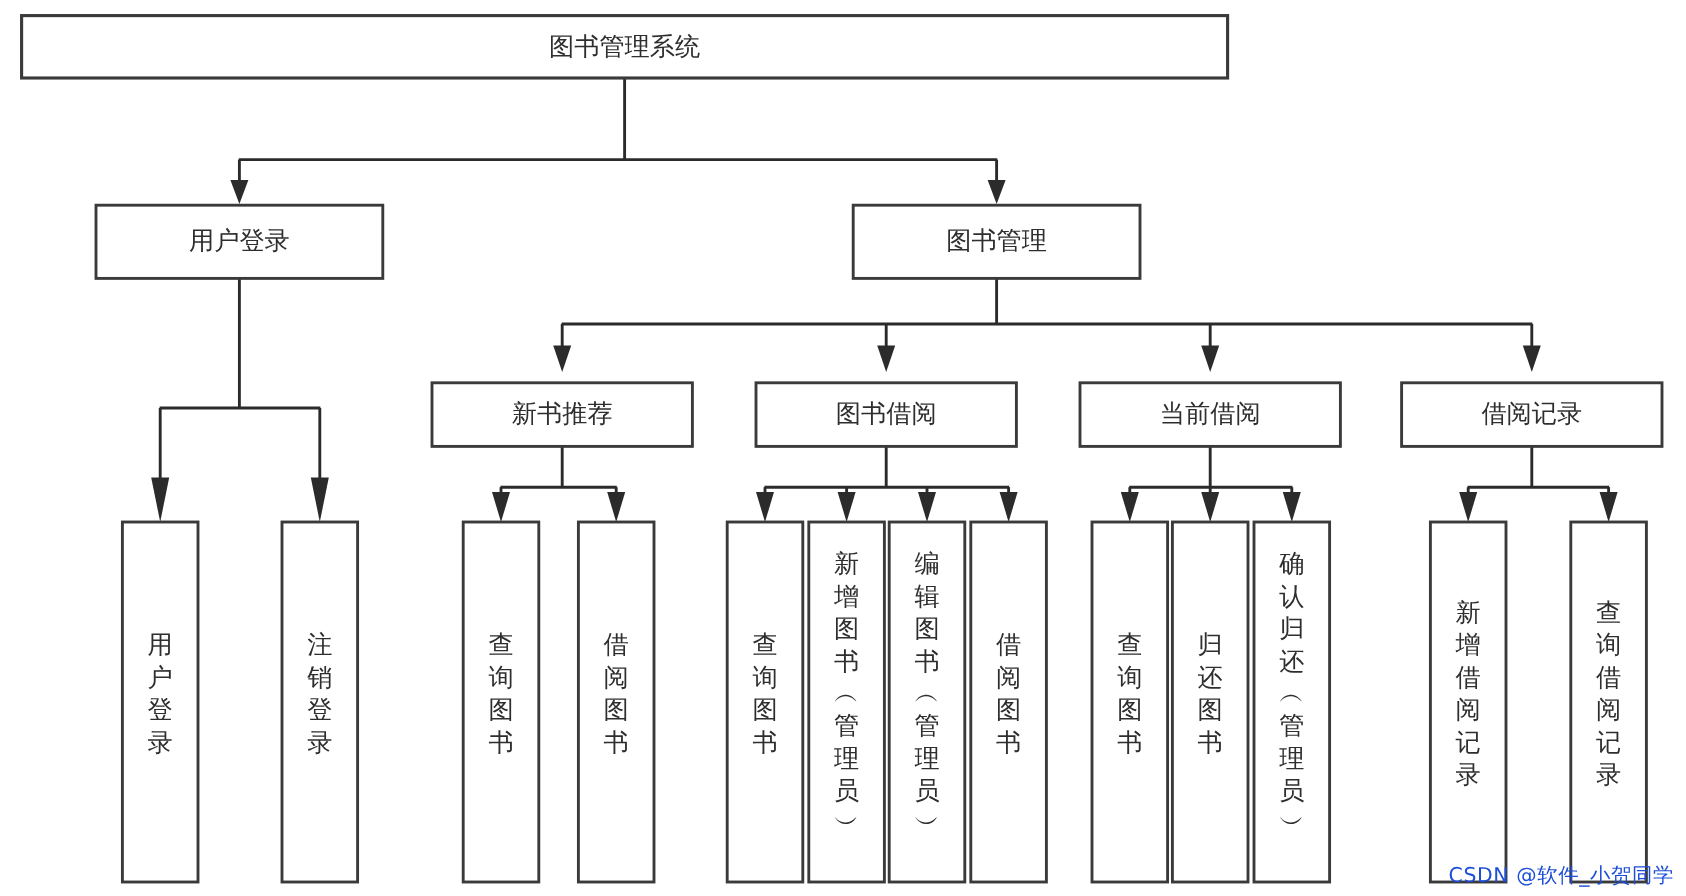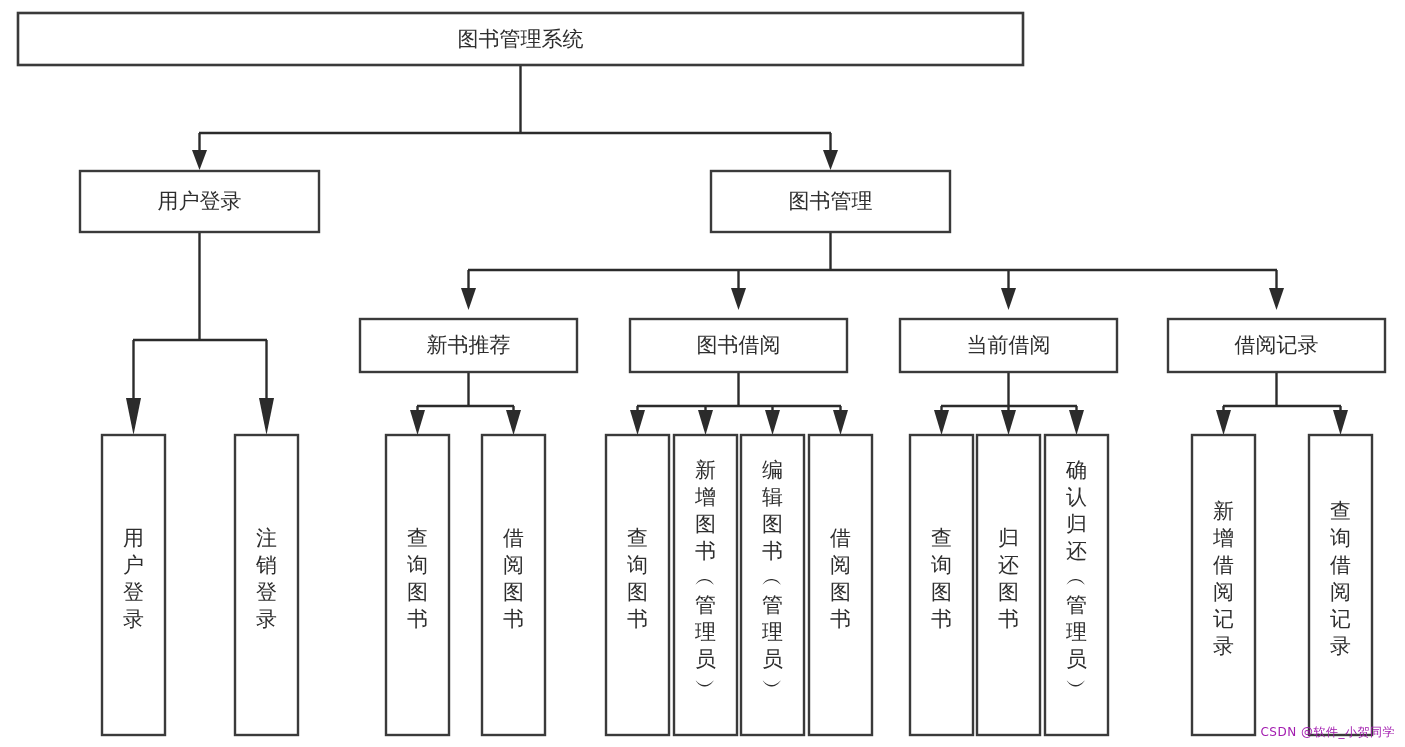--- a/index.html
+++ b/index.html
@@ -53,22 +53,22 @@
     font-family: "DejaVu Sans", "Liberation Sans", sans-serif;
     font-size: 21px;
     fill: #2e2e2e;
     text-anchor: middle;
   }
   .watermark {
     position: absolute;
     right: 10px;
     bottom: 6px;
     font-family: "DejaVu Sans", "Liberation Sans", sans-serif;
-    font-size: 12px;
-    color: #a21caf;
+    font-size: 17px;
+    color: #1d4ed8;
     letter-spacing: 0.5px;
     white-space: nowrap;
     pointer-events: none;
   }
 </style>
 </head>
 <body>
 
 <div id="canvas">
 

